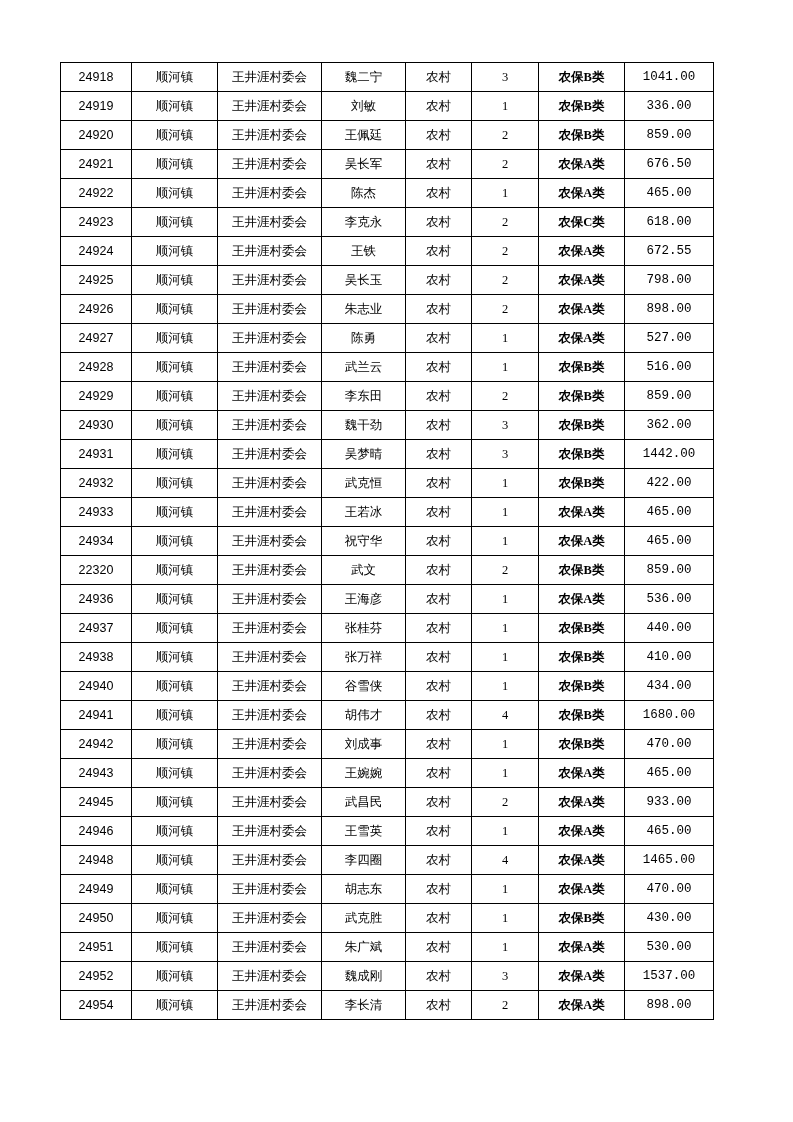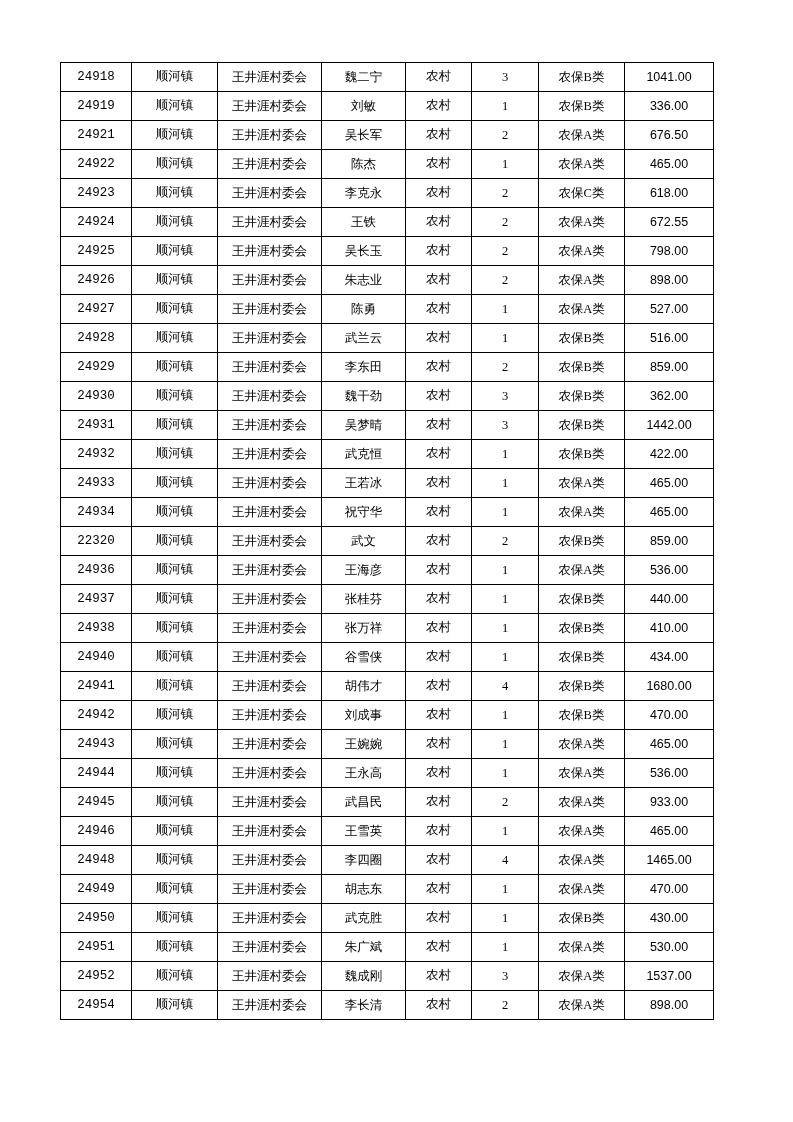--- a/index.html
+++ b/index.html
@@ -37,28 +37,28 @@
     border: 1px solid #000000;
     height: 28px;
     padding: 0 2px;
     text-align: center;
     vertical-align: middle;
     font-size: 12.5px;
     line-height: 28px;
     white-space: nowrap;
     overflow: hidden;
   }
-  td.c-id      { width: 66px; font-family: Liberation Mono, monospace; margin-left: 36px; }
-  td.c-town    { width: 81px; font-family: Liberation Mono, monospace; }
+  td.c-id      { width: 66px; font-family: Liberation Sans, sans-serif; margin-left: 36px; }
+  td.c-town    { width: 81px; }
   td.c-village { width: 99px; }
   td.c-name    { width: 79px; }
-  td.c-type    { width: 61px; font-family: Liberation Mono, monospace; }
+  td.c-type    { width: 61px; }
   td.c-count   { width: 62px; font-family: "Liberation Serif", serif; }
-  td.c-cat     { width: 81px; }
-  td.c-amount  { width: 84px; font-family: Liberation Sans, sans-serif; }
+  td.c-cat     { width: 81px; font-weight: bold; }
+  td.c-amount  { width: 84px; font-family: Liberation Mono, monospace; }
 </style>
 </head>
 <body>
 
 <div id="page">
   <div id="table-wrap">
     <table class="data-table">
       <tbody id="table-body">
           <tr>
             <td class="c-id">24918</td>
@@ -74,20 +74,30 @@
             <td class="c-id">24919</td>
             <td class="c-town">顺河镇</td>
             <td class="c-village">王井涯村委会</td>
             <td class="c-name">刘敏</td>
             <td class="c-type">农村</td>
             <td class="c-count">1</td>
             <td class="c-cat">农保B类</td>
             <td class="c-amount">336.00</td>
           </tr>
           <tr>
+            <td class="c-id">24920</td>
+            <td class="c-town">顺河镇</td>
+            <td class="c-village">王井涯村委会</td>
+            <td class="c-name">王佩廷</td>
+            <td class="c-type">农村</td>
+            <td class="c-count">2</td>
+            <td class="c-cat">农保B类</td>
+            <td class="c-amount">859.00</td>
+          </tr>
+          <tr>
             <td class="c-id">24921</td>
             <td class="c-town">顺河镇</td>
             <td class="c-village">王井涯村委会</td>
             <td class="c-name">吴长军</td>
             <td class="c-type">农村</td>
             <td class="c-count">2</td>
             <td class="c-cat">农保A类</td>
             <td class="c-amount">676.50</td>
           </tr>
           <tr>
@@ -292,30 +302,20 @@
           </tr>
           <tr>
             <td class="c-id">24943</td>
             <td class="c-town">顺河镇</td>
             <td class="c-village">王井涯村委会</td>
             <td class="c-name">王婉婉</td>
             <td class="c-type">农村</td>
             <td class="c-count">1</td>
             <td class="c-cat">农保A类</td>
             <td class="c-amount">465.00</td>
-          </tr>
-          <tr>
-            <td class="c-id">24944</td>
-            <td class="c-town">顺河镇</td>
-            <td class="c-village">王井涯村委会</td>
-            <td class="c-name">王永高</td>
-            <td class="c-type">农村</td>
-            <td class="c-count">1</td>
-            <td class="c-cat">农保A类</td>
-            <td class="c-amount">536.00</td>
           </tr>
           <tr>
             <td class="c-id">24945</td>
             <td class="c-town">顺河镇</td>
             <td class="c-village">王井涯村委会</td>
             <td class="c-name">武昌民</td>
             <td class="c-type">农村</td>
             <td class="c-count">2</td>
             <td class="c-cat">农保A类</td>
             <td class="c-amount">933.00</td>

